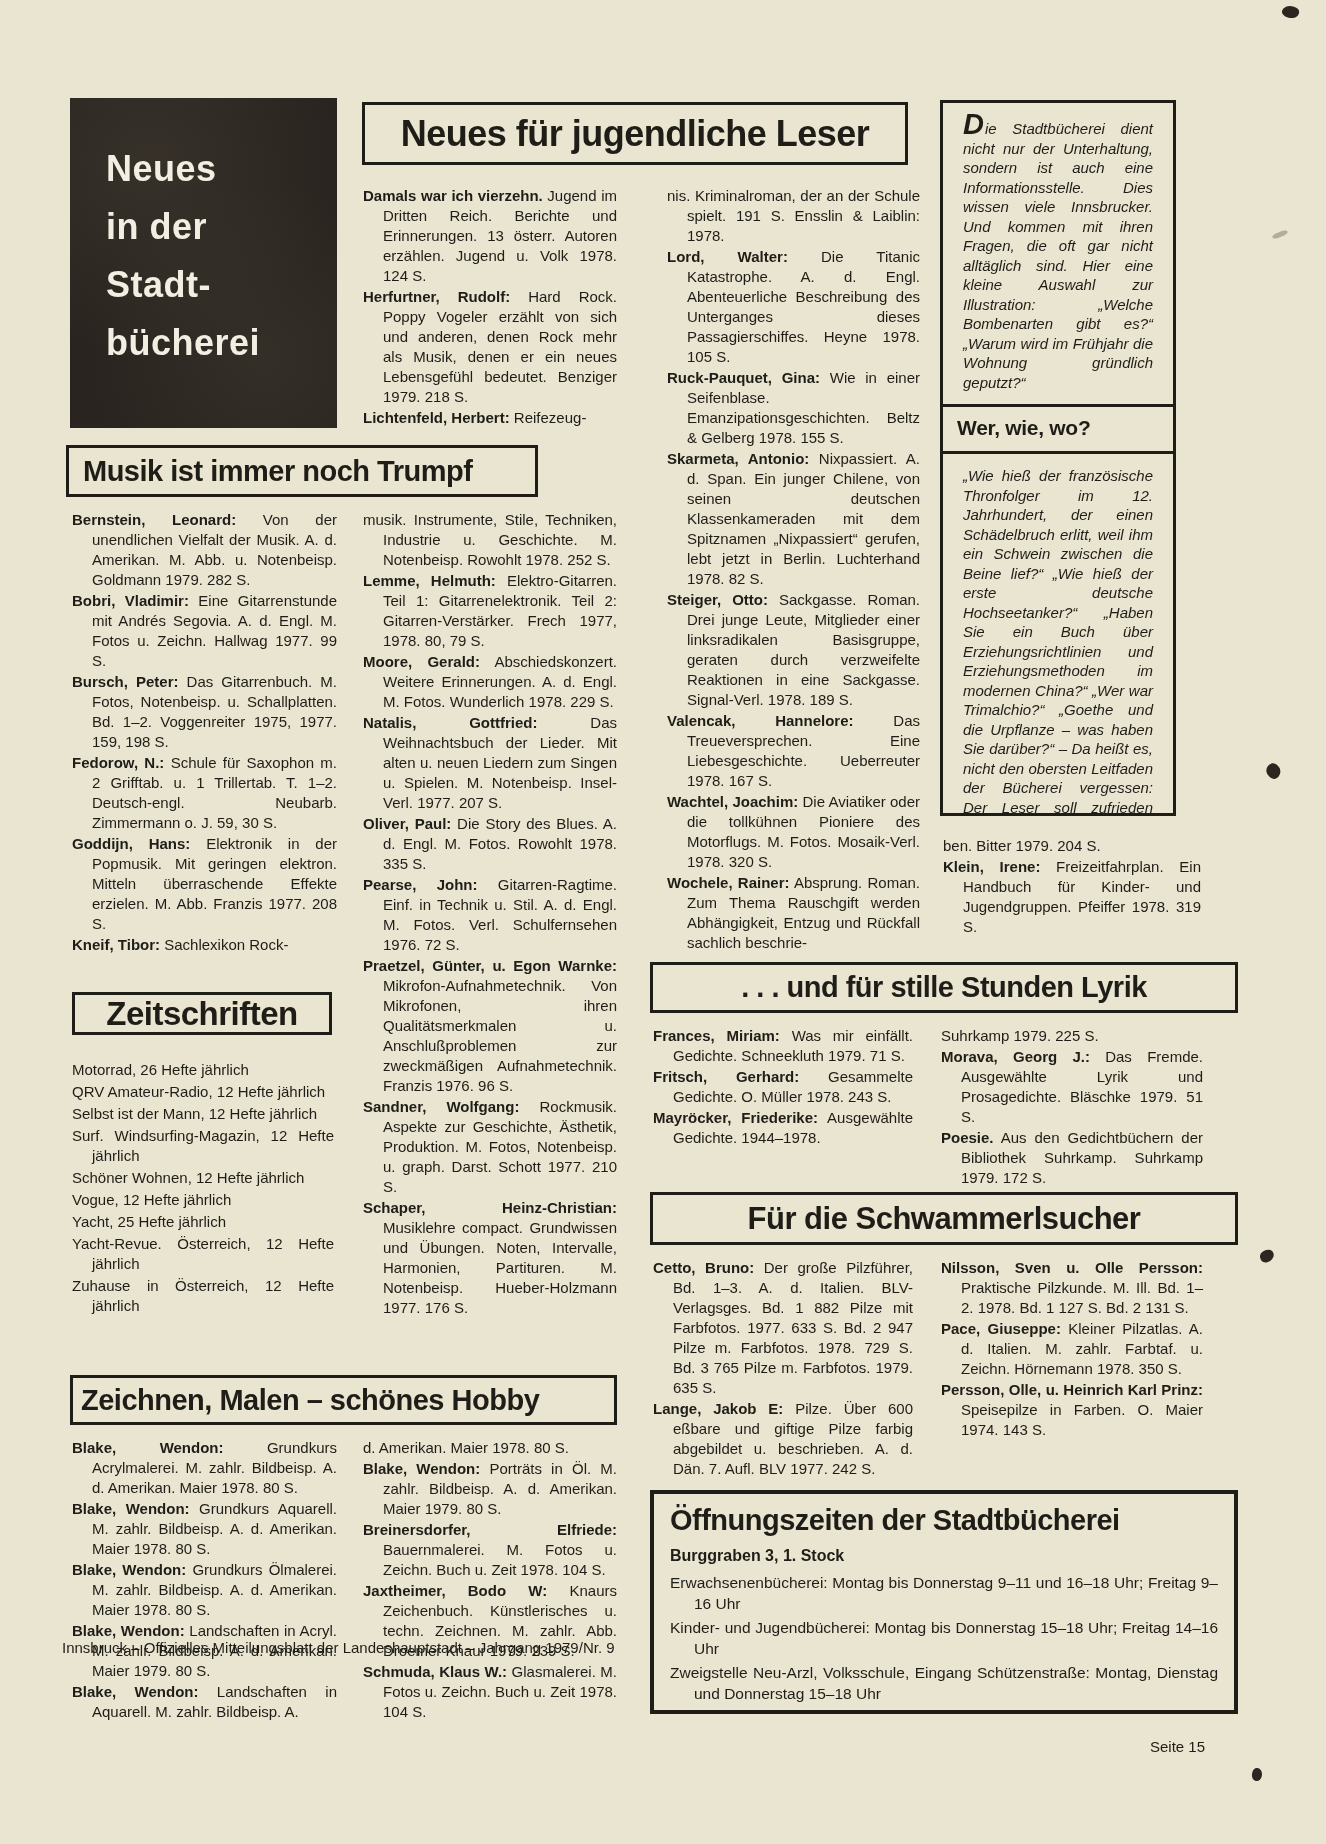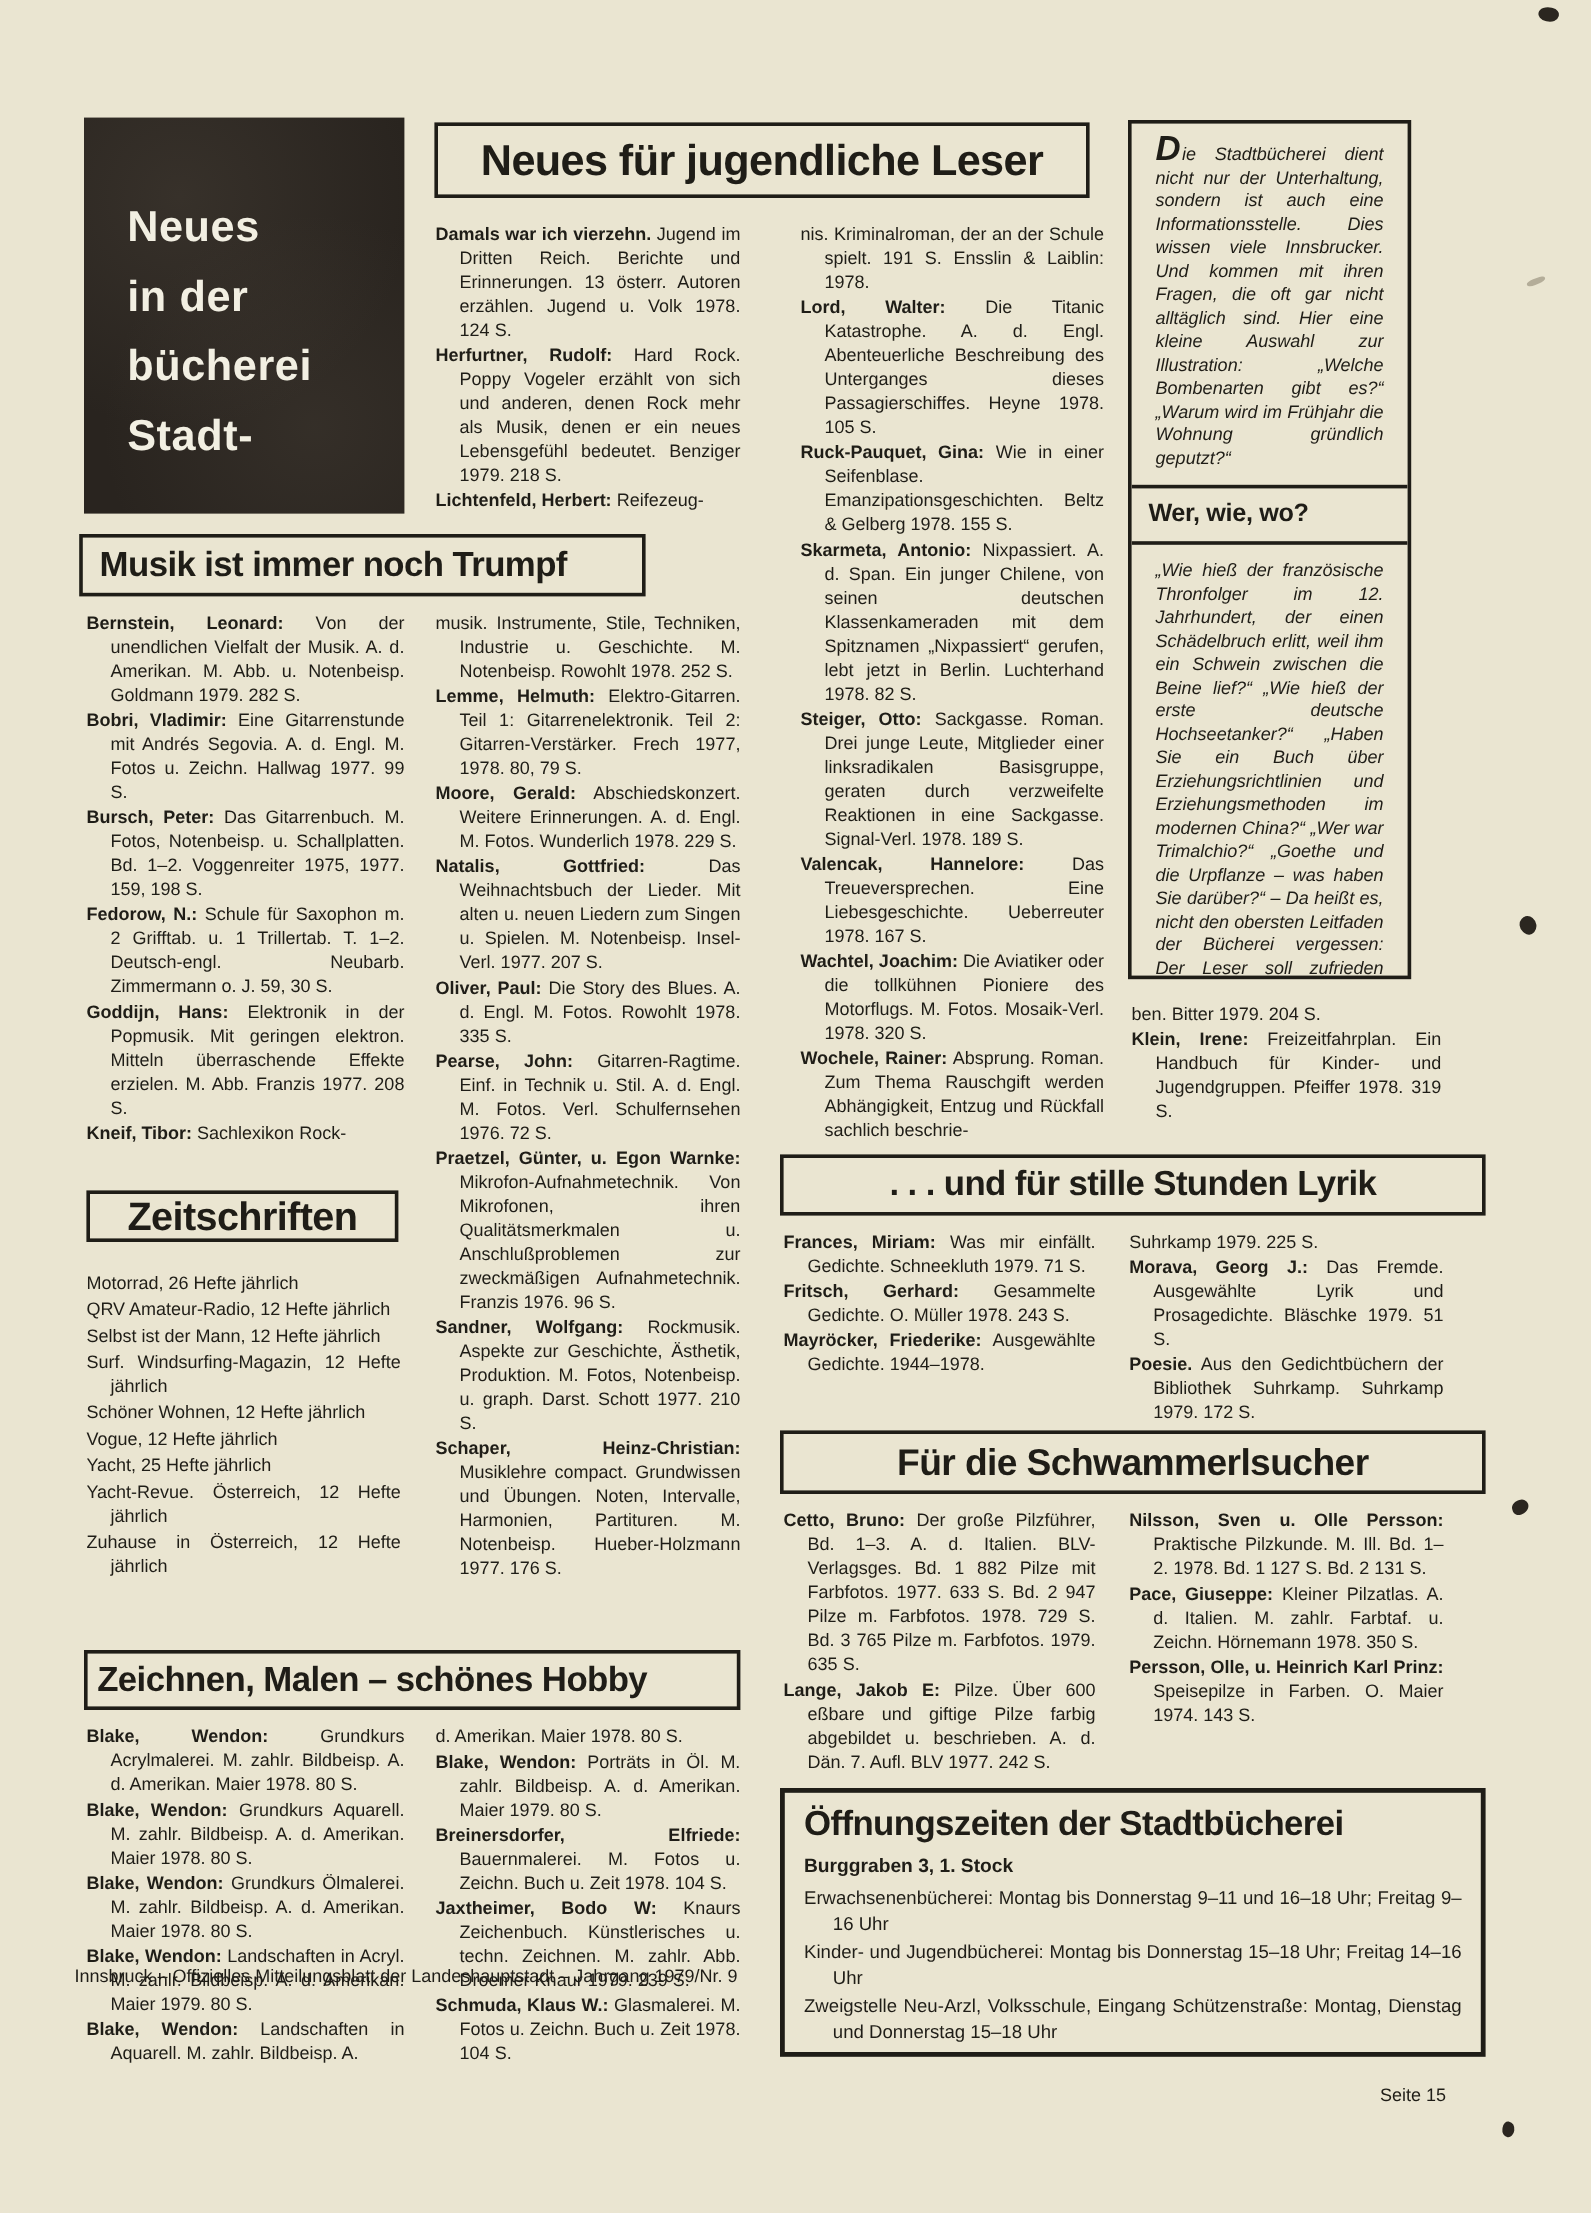--- a/index.html
+++ b/index.html
@@ -15,21 +15,21 @@
   .abs{position:absolute;}
 
   
   .masthead{
     left:70px;top:98px;width:267px;height:330px;
     background:
       radial-gradient(circle at 30% 20%, rgba(105,95,82,.22), transparent 60%),
       radial-gradient(circle at 72% 78%, rgba(105,95,82,.18), transparent 55%),
       var(--masthead-bg,#29241f);
     color:var(--masthead-text,#f2efe2);
-    padding:62px 0 0 36px;
+    padding:42px 0 0 36px;
   }
   .m-line{font-size:36px;font-weight:700;line-height:58px;letter-spacing:.5px;}
 
   
   .box-title{
     border:3px solid var(--ink,#1f1d17);
     font-weight:700;letter-spacing:-.5px;
     display:flex;align-items:center;justify-content:center;
     white-space:nowrap;
   }
@@ -97,22 +97,22 @@
   .mark-c{left:1260px;top:1250px;width:14px;height:12px;border-radius:50% 45% 60% 40%;transform:rotate(-18deg);}
   .mark-d{left:1252px;top:1768px;width:10px;height:13px;border-radius:45% 55% 50% 50%;transform:rotate(8deg);}
   .mark-e{left:1272px;top:232px;width:16px;height:5px;background:#b4ad99;border-radius:40%;transform:rotate(-22deg);}
 </style>
 </head>
 <body>
 
 <div class="abs masthead">
     <div class="m-line">Neues</div>
     <div class="m-line">in der</div>
+    <div class="m-line">Stadt-</div>
     <div class="m-line">bücherei</div>
-    <div class="m-line">Stadt-</div>
   </div>
 
 <div class="abs box-title t-jugend">Neues für jugendliche Leser</div>
 <div class="abs box-title t-musik">Musik ist immer noch Trumpf</div>
 <div class="abs box-title t-zeit">Zeitschriften</div>
 <div class="abs box-title t-lyrik">. . . und für stille Stunden Lyrik</div>
 <div class="abs box-title t-schwamm">Für die Schwammerlsucher</div>
 <div class="abs box-title t-zeichnen">Zeichnen, Malen – schönes Hobby</div>
 
 <div class="abs entries c-jug1">

